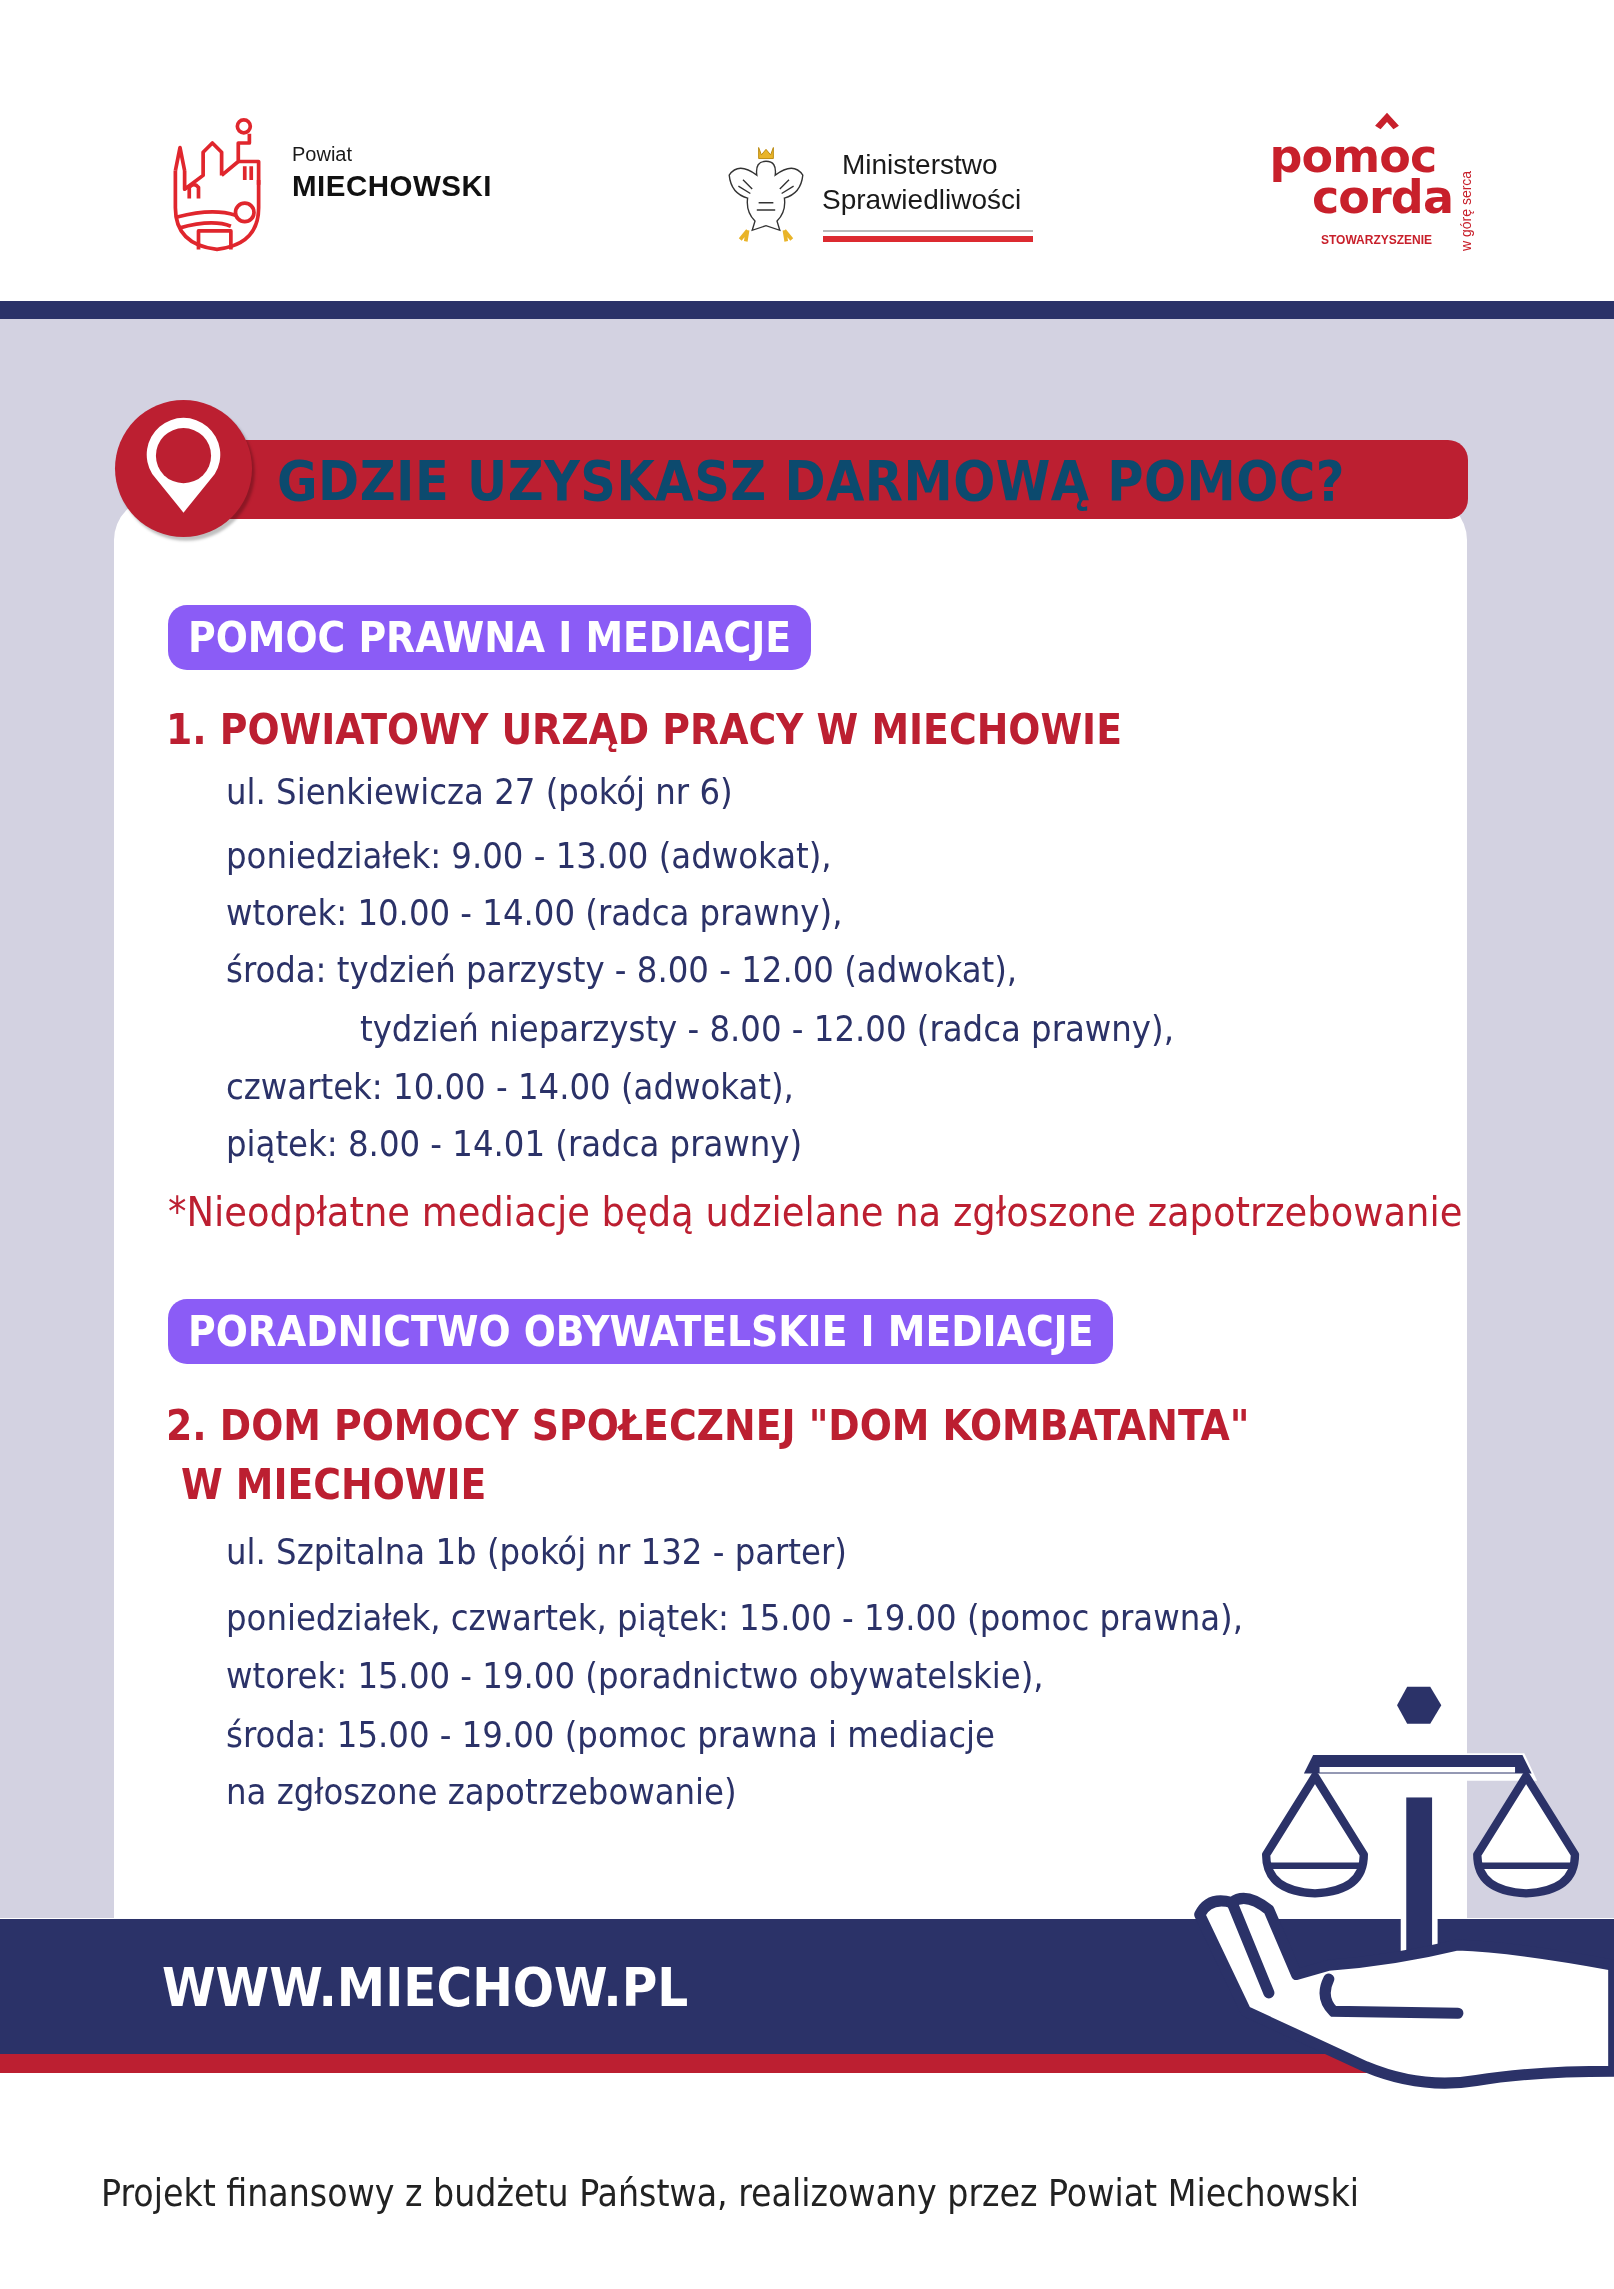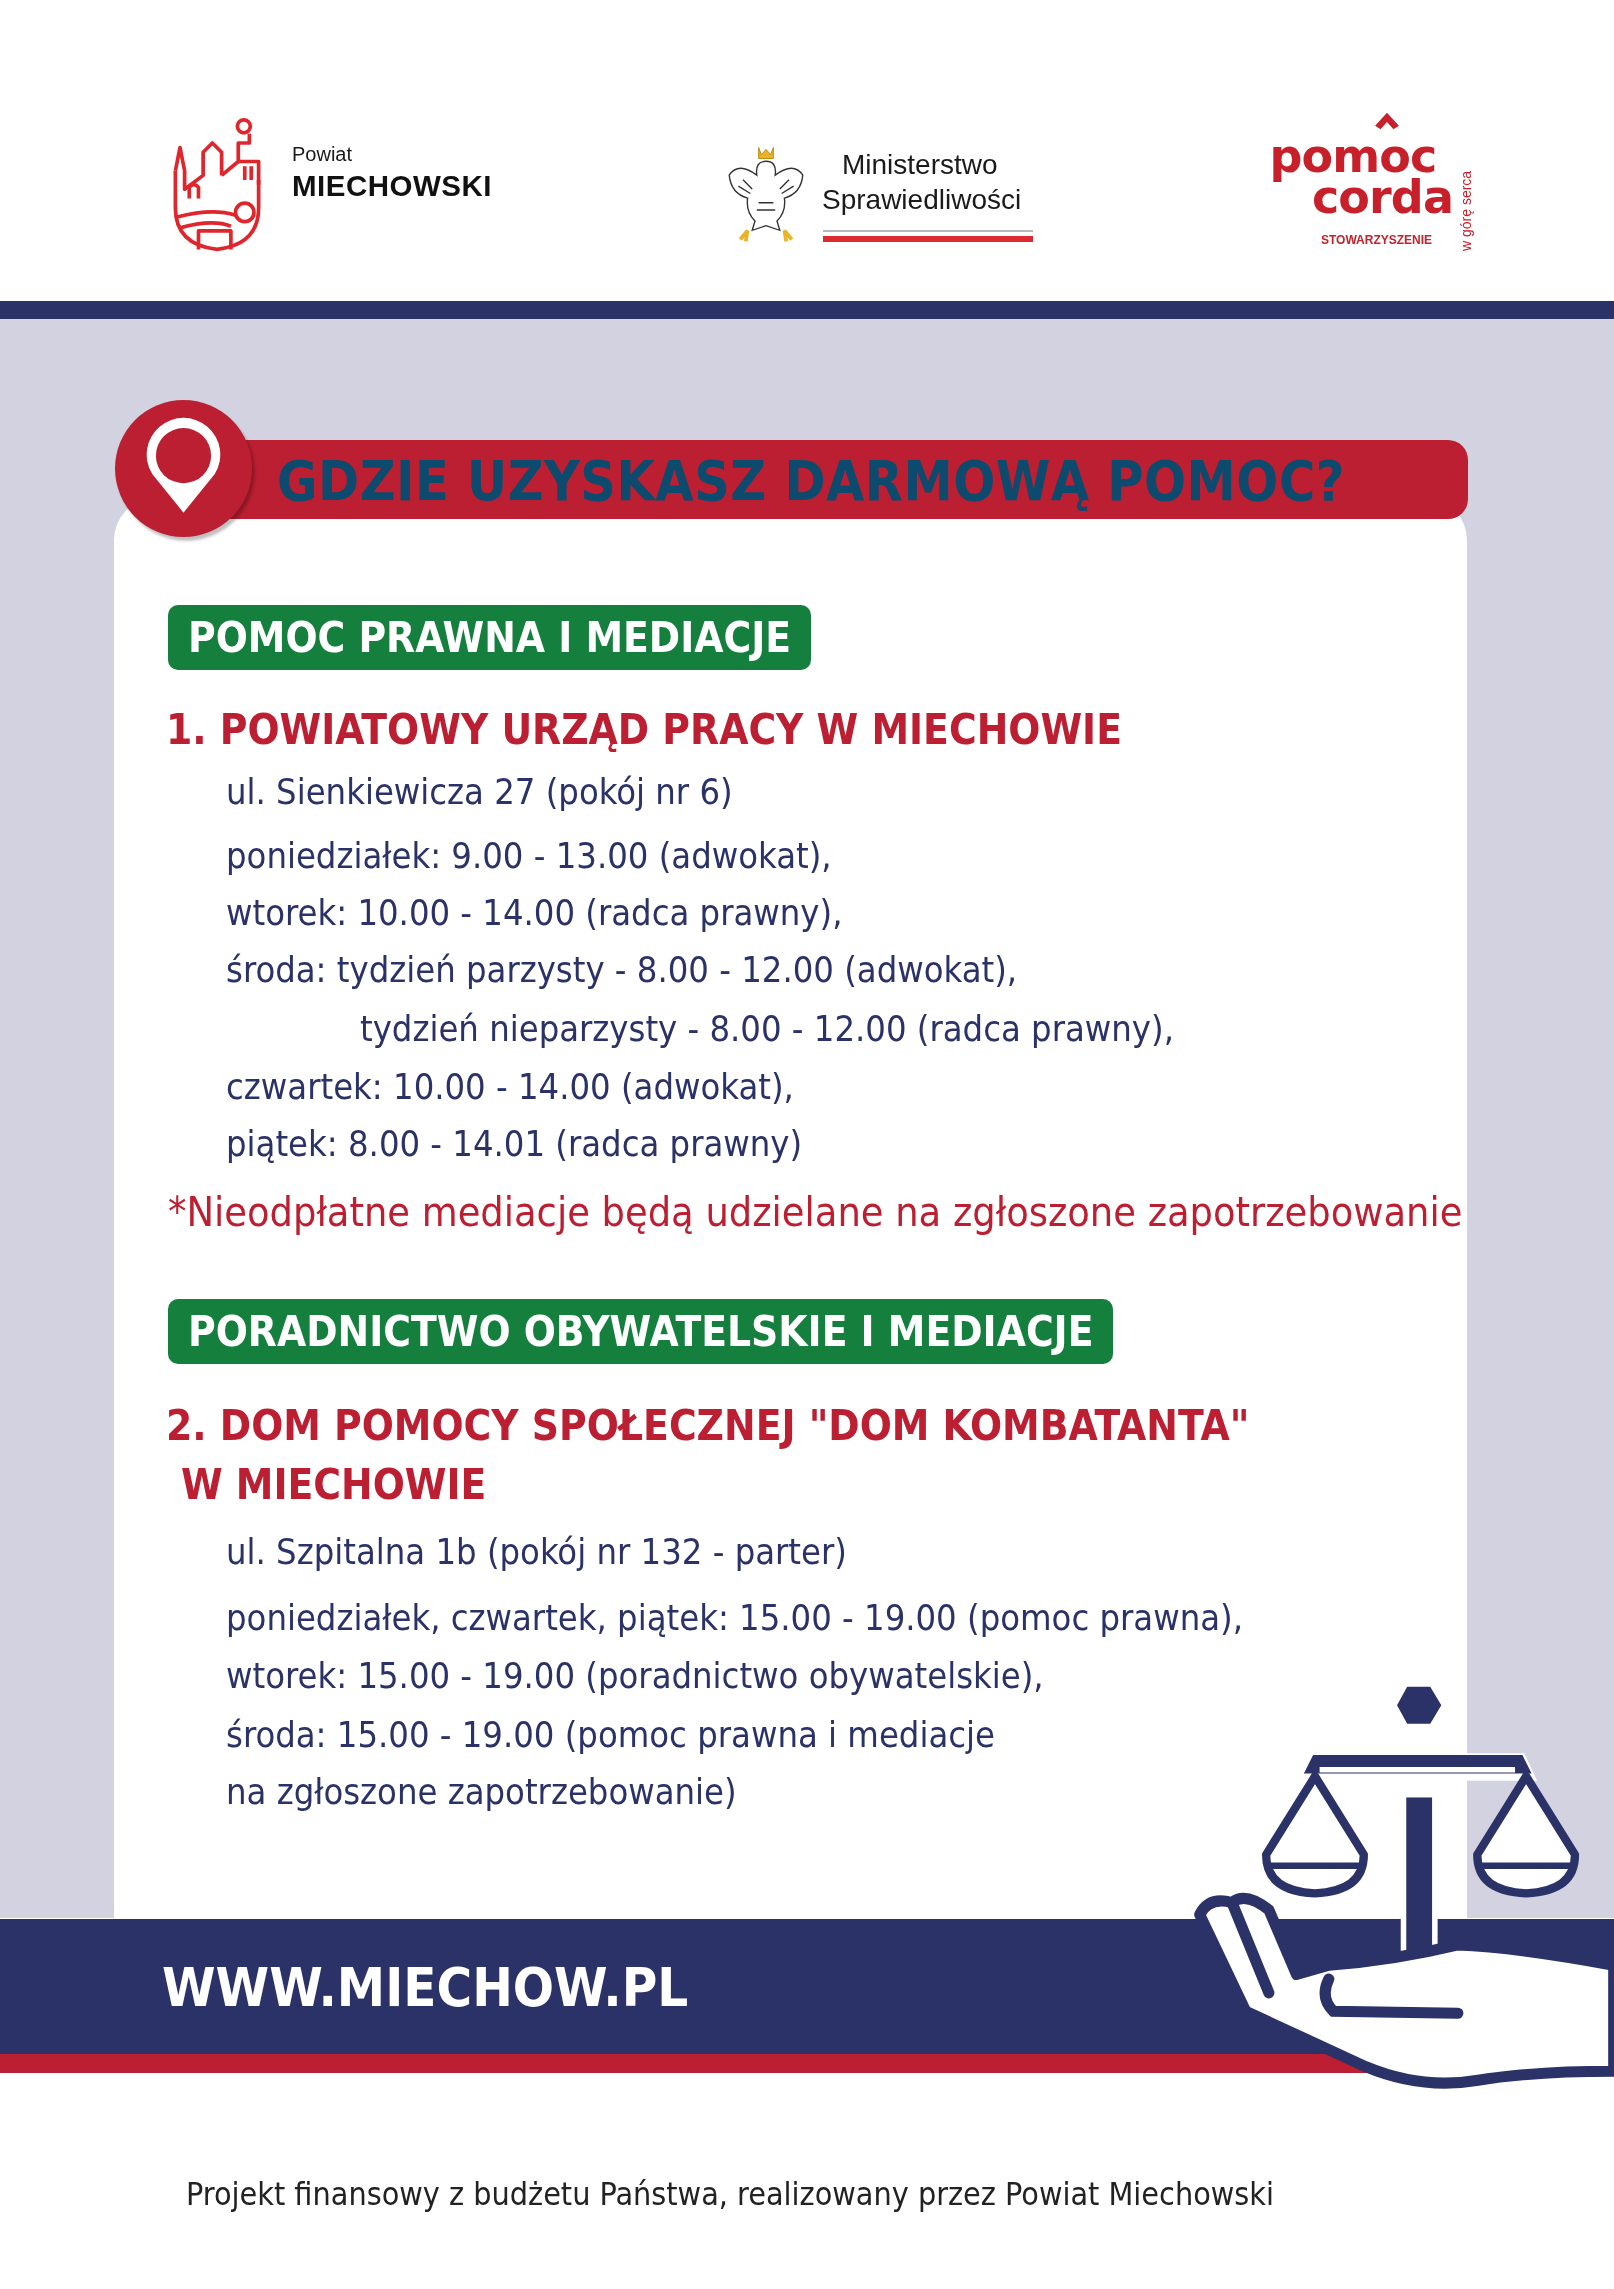--- a/index.html
+++ b/index.html
@@ -19,30 +19,30 @@
   .sc-t2{left:48px;top:63px;font-size:46px;font-weight:bold;color:#c8202b;font-family:"DejaVu Sans",sans-serif;letter-spacing:-0.9px;line-height:1;}
   .sc-t3{left:57px;top:122px;font-size:12px;font-weight:bold;color:#c8202b;font-family:"Liberation Sans",sans-serif;}
   .sc-t4{left:194px;top:11px;font-size:14px;color:#c8202b;font-family:"Liberation Sans",sans-serif;writing-mode:vertical-rl;transform:rotate(180deg);height:129px;text-align:left;}
   
   .nav-band{left:0;top:301px;width:1614px;height:18.5px;background:#2b3268;}
   .lav-bg{left:0;top:319px;width:1614px;height:1599px;background:#d3d2e1;}
   .card{left:114px;top:498px;width:1353px;height:1477px;background:#ffffff;border-radius:42px 42px 0 0;}
   .title-banner{left:222px;top:440px;width:1246px;height:79px;background:#bc1f31;border-radius:0 20px 20px 0;}
   .title-text{left:277px;top:444px;font-size:55px;font-weight:bold;color:#0c4a6e;line-height:74px;letter-spacing:0.5px;}
   .pin-circle{left:115px;top:400px;width:137px;height:137px;border-radius:50%;background:#bc1f31;box-shadow:2.8px 3.7px 2.8px rgba(0,0,0,0.25);}
-  .badge{background:#15803d;border-radius:10px;color:#ffffff;font-weight:bold;font-size:42px;line-height:65px;padding:0 20px;white-space:nowrap;}
+  .badge{background:#8b5cf6;border-radius:19px;color:#ffffff;font-weight:bold;font-size:42px;line-height:65px;padding:0 20px;white-space:nowrap;}
   .badge1{left:168px;top:605px;}
   .badge2{left:168px;top:1299px;}
   .h-red{font-weight:bold;font-size:42px;color:#bc1f31;white-space:nowrap;line-height:57px;}
   .line{font-size:36px;color:#2b3268;white-space:nowrap;line-height:57px;}
   .note{font-size:41px;color:#bc1f31;white-space:nowrap;line-height:52px;}
   .foot-band{left:0;top:1919px;width:1614px;height:135px;background:#2b3268;}
   .foot-red{left:0;top:2054px;width:1614px;height:18.5px;background:#bc1f31;}
   .url{left:162px;top:1955px;font-size:54px;font-weight:bold;color:#ffffff;line-height:65px;}
-  .bottom-text{left:0;width:1460px;top:2171px;text-align:center;font-size:32px;color:#222;line-height:46px;}
+  .bottom-text{left:0;width:1460px;top:2171px;text-align:center;font-size:37px;color:#222;line-height:46px;}
   .scales{left:1181px;top:1661px;width:433px;height:461px;}
 </style>
 </head>
 <body>
 
 <div class="abs logo-powiat">
   <svg class="abs" style="left:0;top:0" width="102" height="148" viewBox="0 0 110 160">
     <g fill="none" stroke="#e0262d" stroke-width="4" stroke-linejoin="round">
       <path d="M10 70 L10 110 Q10 150 55 155 Q100 150 100 110 L100 80"></path>
       <path d="M10 70 L15 45 L20 70 M20 70 L20 90 L40 75 L40 50 L50 40 L60 50 L60 75 M60 75 L78 60 L78 40 L90 40 L90 30"></path>

